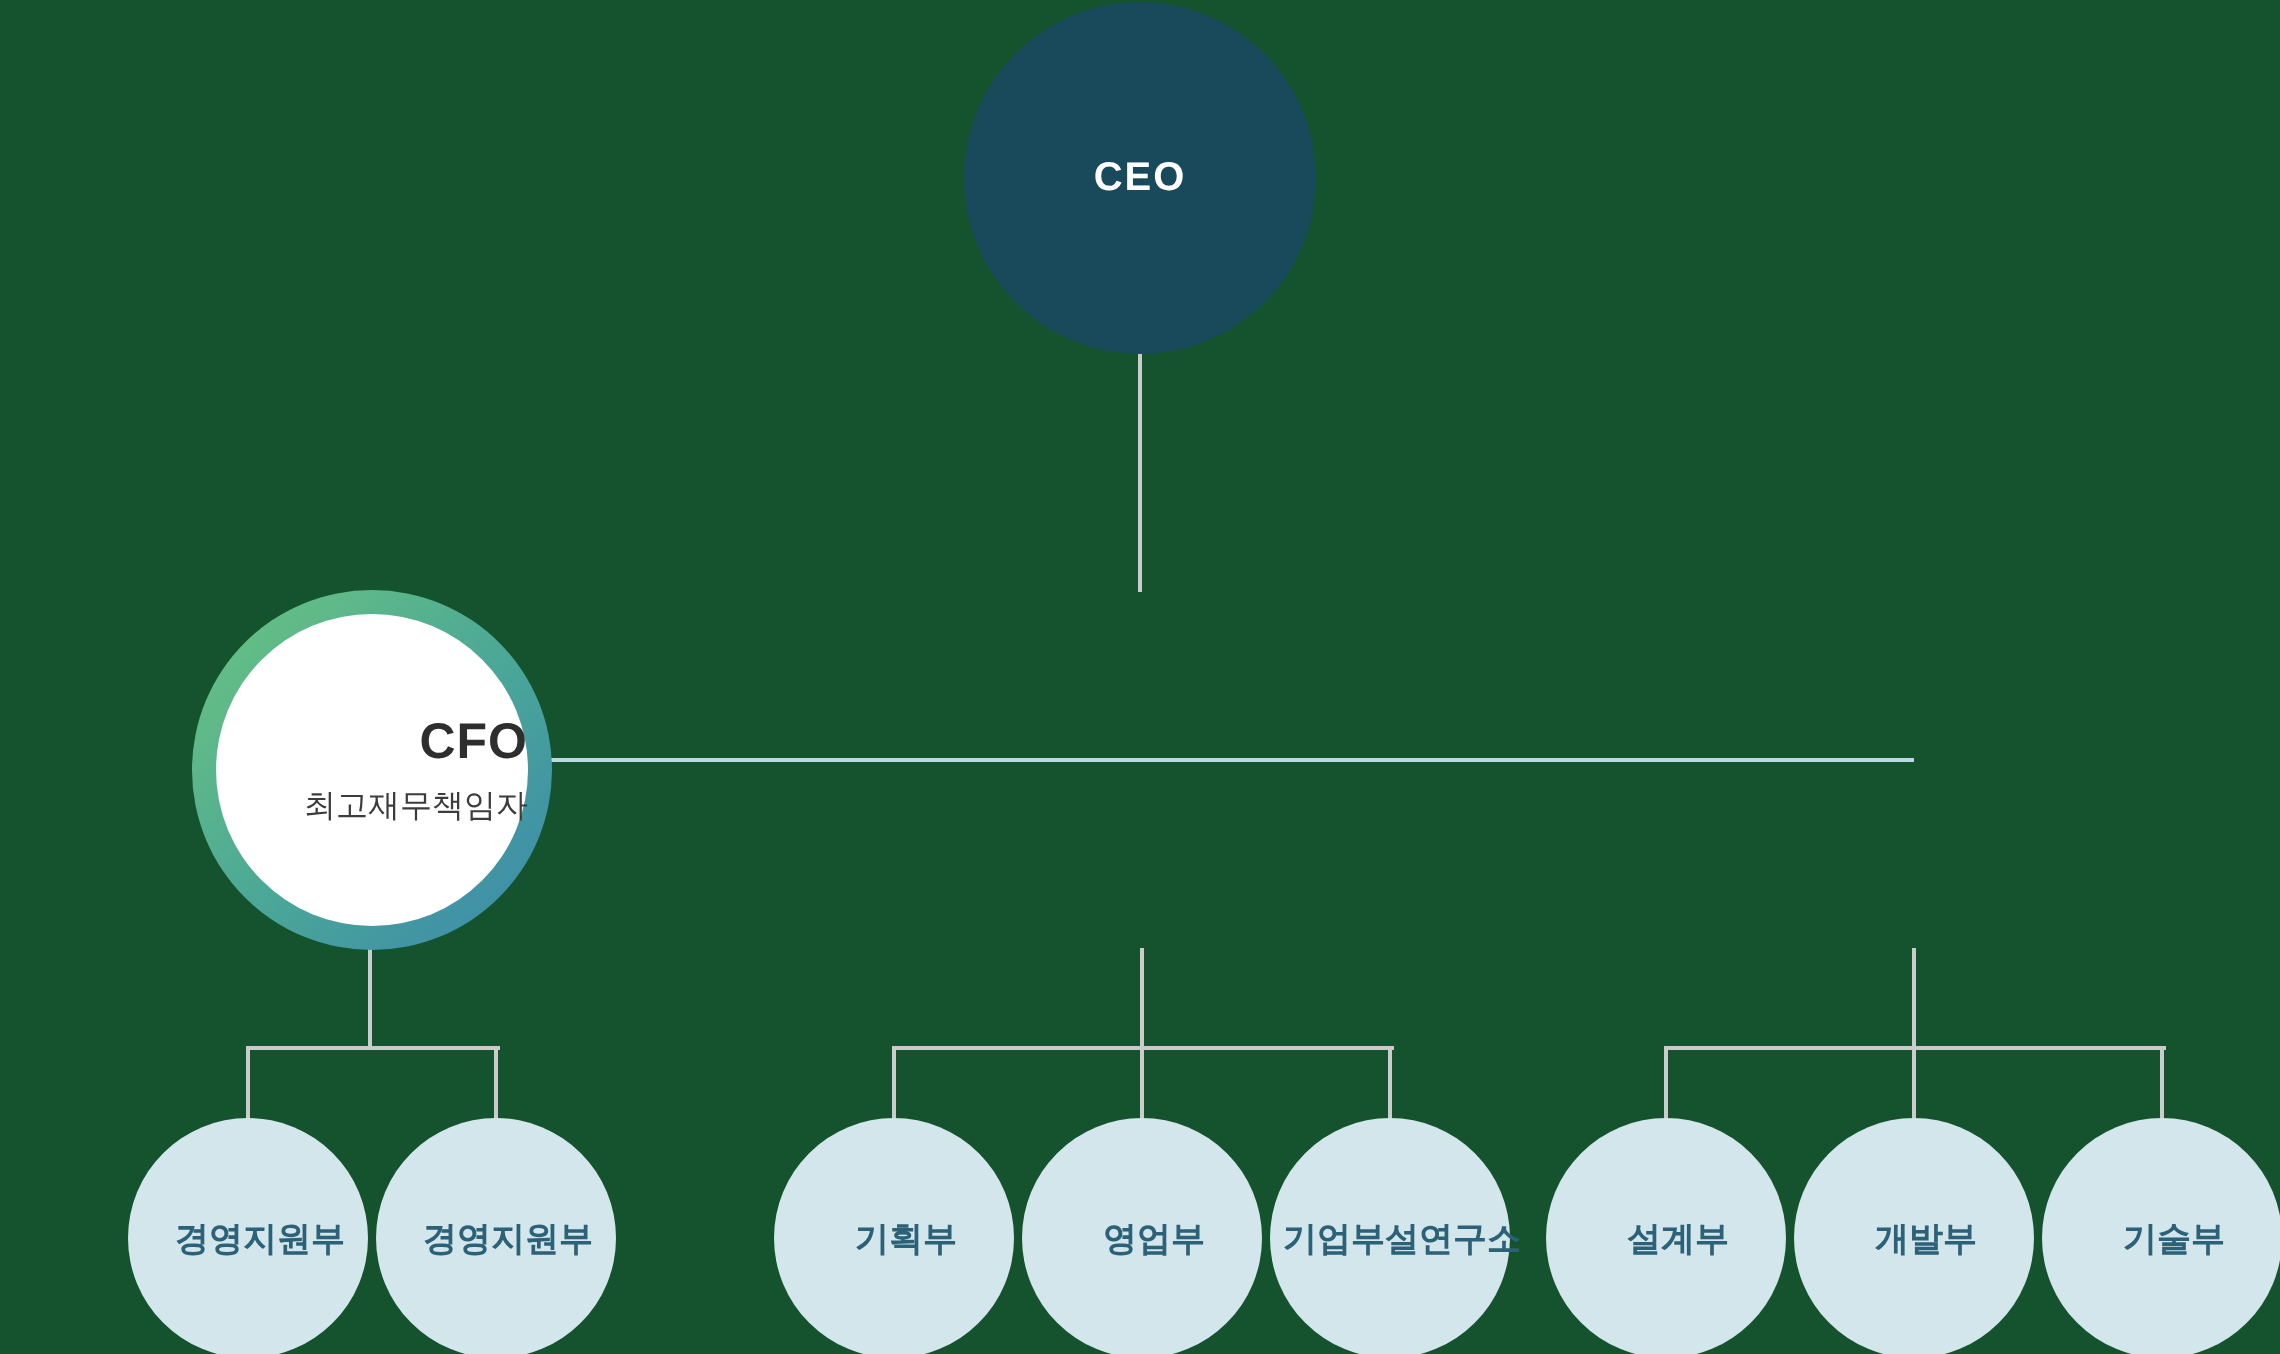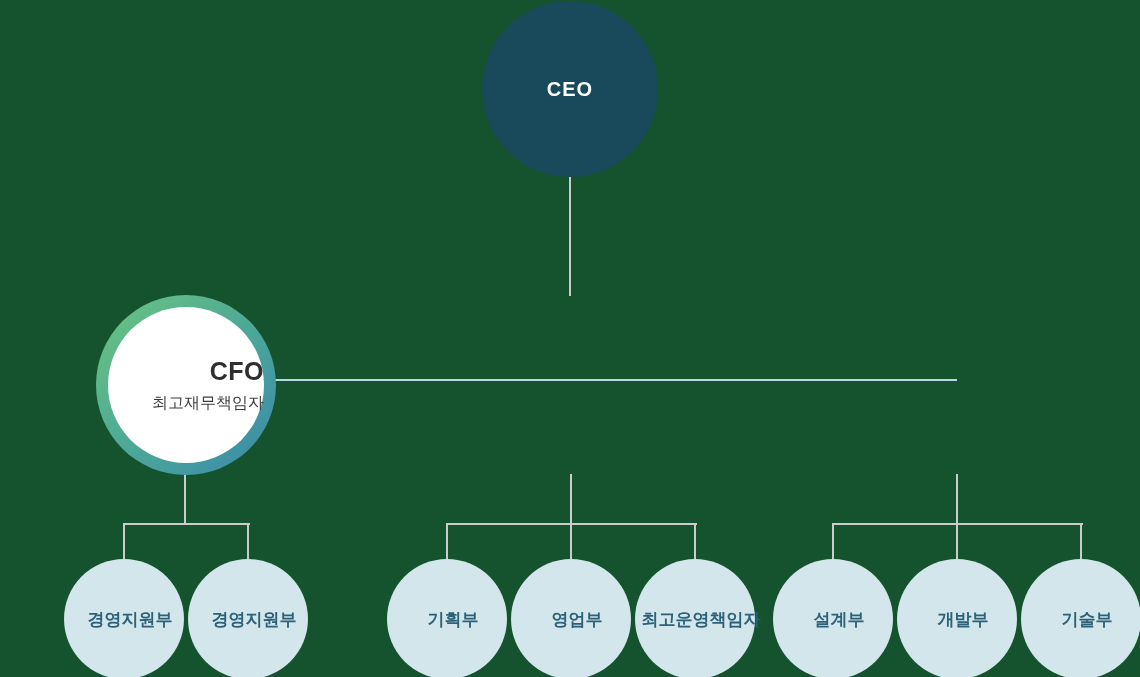--- a/index.html
+++ b/index.html
@@ -136,21 +136,21 @@
     <span class="dept-label">경영지원부</span>
   </div>
 
   <div class="dept" style="left:387px;">
     <span class="dept-label">기획부</span>
   </div>
   <div class="dept" style="left:511px;">
     <span class="dept-label">영업부</span>
   </div>
   <div class="dept" style="left:635px;">
-    <span class="dept-label">최고운영책임자</span>
+    <span class="dept-label">기업부설연구소</span>
   </div>
 
   <div class="dept" style="left:773px;">
     <span class="dept-label">설계부</span>
   </div>
   <div class="dept" style="left:897px;">
     <span class="dept-label">개발부</span>
   </div>
   <div class="dept" style="left:1021px;">
     <span class="dept-label">기술부</span>

